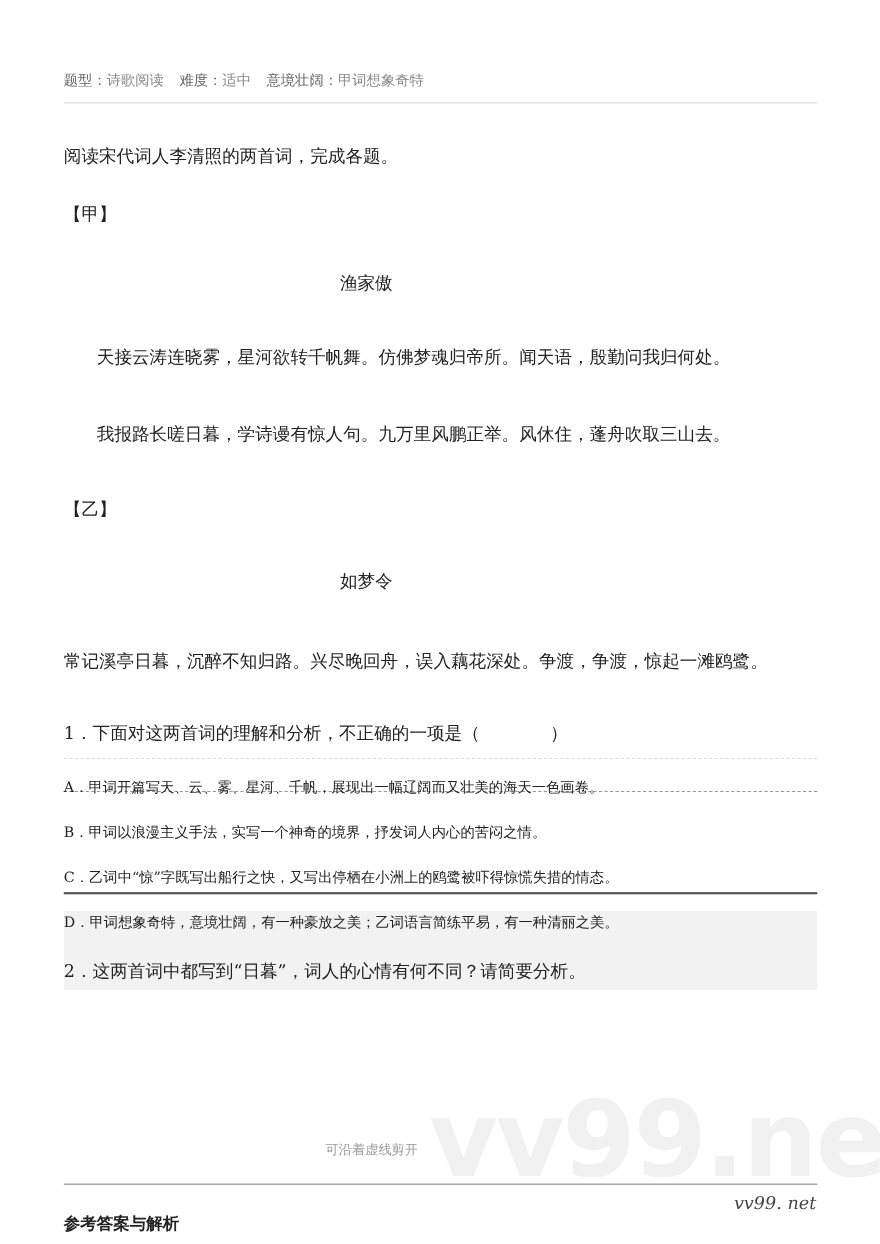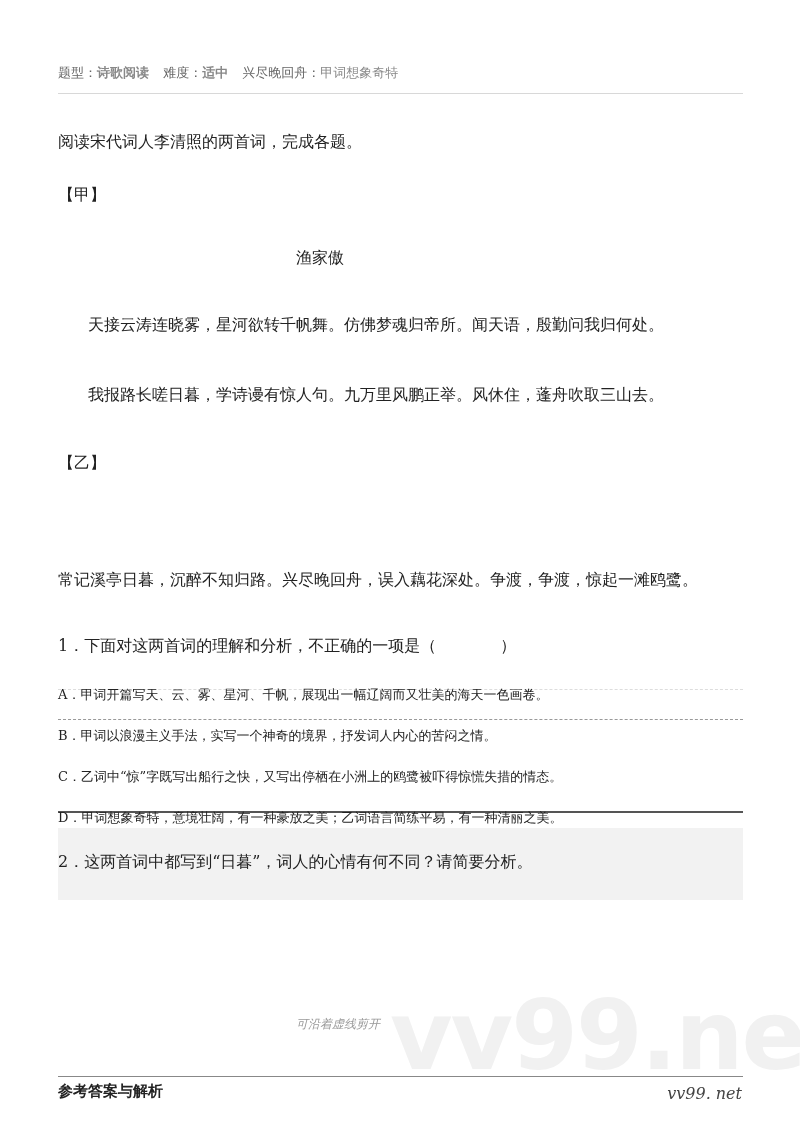--- a/index.html
+++ b/index.html
@@ -25,42 +25,42 @@
       left: 58px; top: 64px;
       font-size: 13px;
       color: #888;
       font-family: "DejaVu Sans", "Liberation Sans", sans-serif;
       white-space: nowrap;
     }
     .meta b {
       color: #666;
       font-weight: normal;
     }
-    .meta .val { margin-right: 10px; font-weight: bold; }
+    .meta .val { margin-right: 10px; }
     .meta-rule {
       position: absolute;
       left: 58px; top: 93px;
       width: 685px; height: 1px;
       background: #d8d8d8;
     }
     .intro {
       position: absolute;
       left: 58px; top: 114px;
       font-size: 16px;
     }
     .label {
       position: absolute;
       left: 58px;
       font-size: 16px;
     }
     .label.jia { top: 146px; }
     .label.yi { top: 330px; }
     .poem-title {
       position: absolute;
-      left: 0; width: 640px;
+      left: 13px; width: 640px;
       text-align: center;
       font-size: 16px;
     }
     .poem-title.t1 { top: 188px; }
     .poem-title.t2 { top: 375px; }
     .poem-line {
       position: absolute;
       left: 88px;
       font-size: 16px;
       white-space: nowrap;
@@ -95,21 +95,20 @@
     }
     .dash.d1 { top: 689px; border-top-color: #ddd; }
     .dash.d2 { top: 719px; border-top: 1.5px dashed #999; }
     .cut-hint {
       position: absolute;
       left: 0; width: 676px;
       top: 737px;
       text-align: center;
       font-size: 12px;
       color: #999;
-      font-style: italic;
     }
     .ans-head {
       position: absolute;
       left: 58px; top: 786px;
       font-size: 15px;
       font-weight: bold;
       font-family: "DejaVu Sans", "Liberation Sans", sans-serif;
       color: #222;
     }
     .ans-rule {
@@ -154,32 +153,33 @@
 </head>
 <body>
 
 <div class="page">
 
   <div class="watermark">vv99.net</div>
 
   <div class="meta layer">
     <b>题型：</b><span class="val">诗歌阅读</span>
     <b>难度：</b><span class="val">适中</span>
-    <b>兴尽晚回舟：</b><span>甲词想象奇特</span>
+    <b>意境壮阔：</b><span>甲词想象奇特</span>
   </div>
   <div class="meta-rule"></div>
 
   <div class="intro layer">阅读宋代词人李清照的两首词，完成各题。</div>
 
   <div class="label jia layer">【甲】</div>
   <div class="poem-title t1 layer">渔家傲</div>
   <div class="poem-line l1 layer">天接云涛连晓雾，星河欲转千帆舞。仿佛梦魂归帝所。闻天语，殷勤问我归何处。</div>
   <div class="poem-line l2 layer">我报路长嗟日暮，学诗谩有惊人句。九万里风鹏正举。风休住，蓬舟吹取三山去。</div>
 
   <div class="label yi layer">【乙】</div>
+  <div class="poem-title t2 layer">如梦令</div>
   <div class="poem-line l3 layer">常记溪亭日暮，沉醉不知归路。兴尽晚回舟，误入藕花深处。争渡，争渡，惊起一滩鸥鹭。</div>
 
   <div class="q q1 layer">1．下面对这两首词的理解和分析，不正确的一项是（　　　　）</div>
   <div class="opt a layer">A．甲词开篇写天、云、雾、星河、千帆，展现出一幅辽阔而又壮美的海天一色画卷。</div>
   <div class="opt b layer">B．甲词以浪漫主义手法，实写一个神奇的境界，抒发词人内心的苦闷之情。</div>
   <div class="opt c layer">C．乙词中“惊”字既写出船行之快，又写出停栖在小洲上的鸥鹭被吓得惊慌失措的情态。</div>
   <div class="opt d layer">D．甲词想象奇特，意境壮阔，有一种豪放之美；乙词语言简练平易，有一种清丽之美。</div>
 
   <div class="q q2 layer">2．这两首词中都写到“日暮”，词人的心情有何不同？请简要分析。</div>
 

